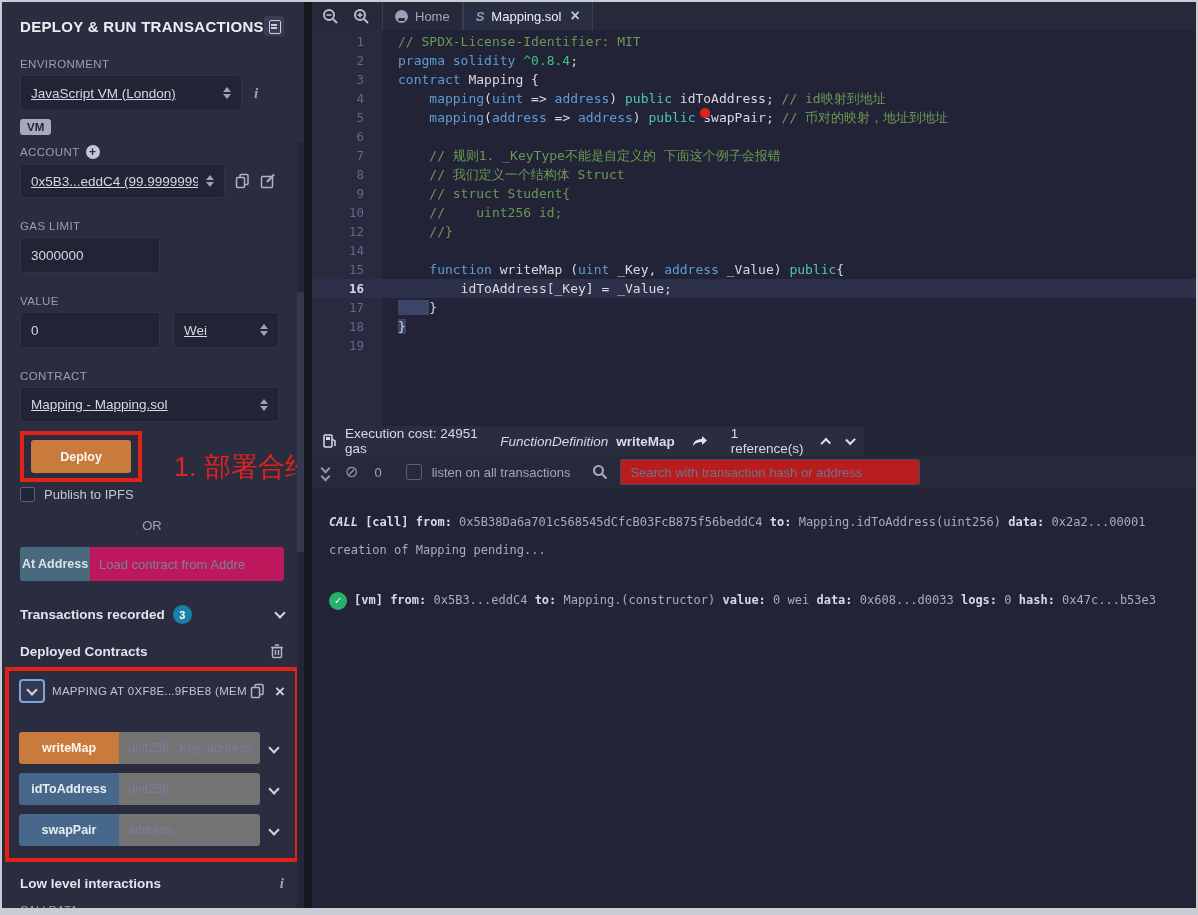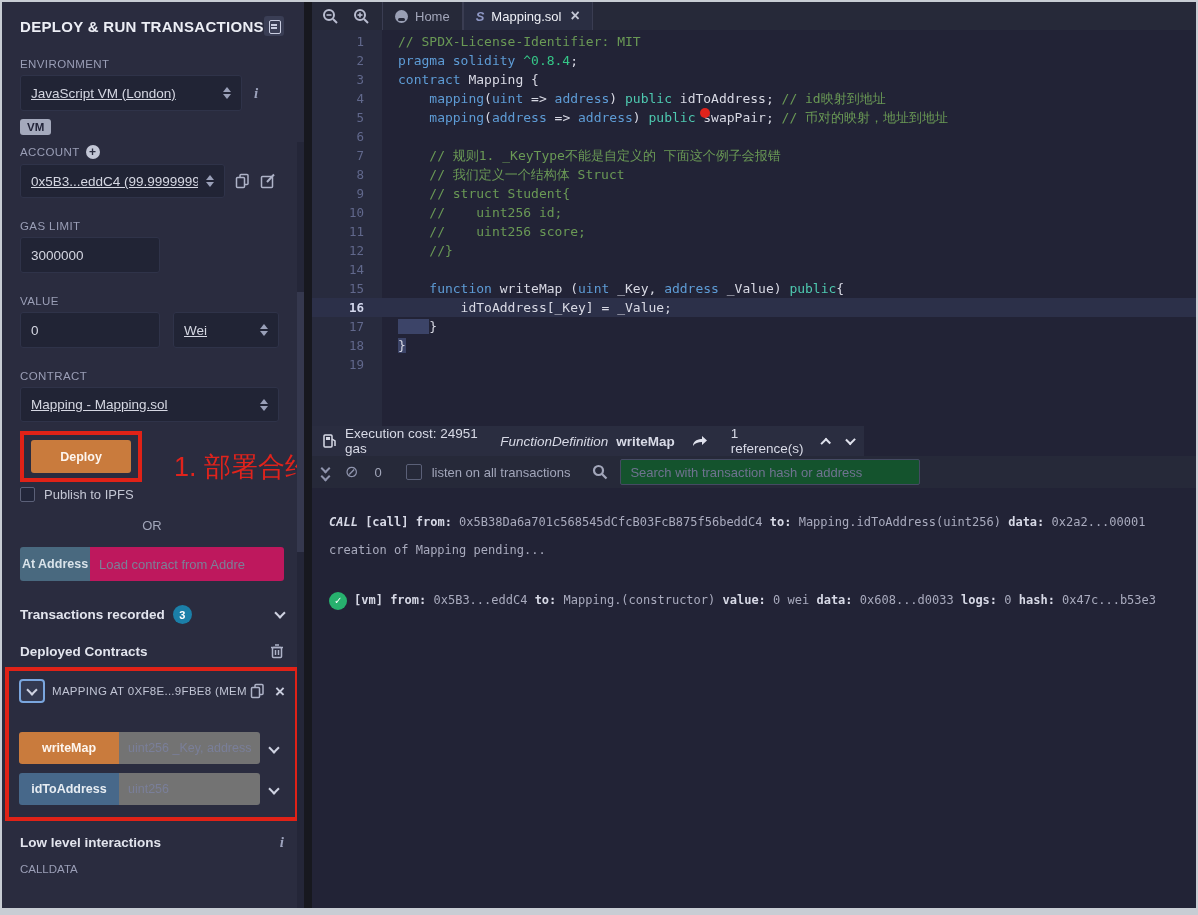--- a/index.html
+++ b/index.html
@@ -108,21 +108,21 @@
   .chev-dn { transform:rotate(45deg); margin:-2px 0 0 8px; }
   
   .term-toolbar { height:32px; flex:0 0 32px; background:#262939; display:flex; align-items:center; padding-left:10px; color:#a2a6ba; }
   .dblchev { display:flex; flex-direction:column; gap:1px; cursor:pointer; margin-right:16px; }
   .dblchev i { width:7px; height:7px; border-right:2px solid #8f94ad; border-bottom:2px solid #8f94ad; transform:rotate(45deg); display:block; }
   .ban-icon { font-size:16px; color:#8f94ad; margin-right:16px; cursor:pointer; line-height:1; }
   .zero-count { font-size:13px; margin-right:24px; }
   .listen-cb { width:16px; height:16px; border:1px solid #5b6078; border-radius:2px; background:transparent; margin-right:10px; cursor:pointer; }
   .listen-label { font-size:13px; margin-right:22px; }
   .search-wrap { display:flex; align-items:center; }
-  .search-input { width:300px; height:26px; background:#14532d; border:1px solid #454a63; border-radius:2px; margin-left:12px; padding:0 9px; color:#c9cdde; font-size:13px; outline:none; font-family:"Liberation Sans",sans-serif; }
+  .search-input { width:300px; height:26px; background:#b91c1c; border:1px solid #454a63; border-radius:2px; margin-left:12px; padding:0 9px; color:#c9cdde; font-size:13px; outline:none; font-family:"Liberation Sans",sans-serif; }
   .search-input::placeholder { color:#6f7390; }
   
   .term-logs { flex:1; background:#222336; font-family:"DejaVu Sans Mono",monospace; font-size:12px; color:#a9abbe; padding:24px 10px 0 17px; overflow:hidden; }
   .log-row { margin-bottom:8px; line-height:20px; white-space:nowrap; }
   .log-row.gap { margin-top:30px; }
   .tk-lab { font-weight:700; color:#d7d9e6; }
   .tk-itb { font-style:italic; font-weight:700; color:#d7d9e6; }
   .check-circle { display:inline-flex; width:18px; height:18px; border-radius:50%; background:#27b16e; color:#fff; font-size:11px; align-items:center; justify-content:center; margin-right:7px; vertical-align:middle; }
 </style>
 </head>
@@ -260,20 +260,25 @@
             <div class="fn-row">
               <button class="btn fn-btn btn-orange">writeMap</button>
               <input class="fn-input" placeholder="uint256 _Key, address" style="">
               <span class="chev"></span>
             </div>
             <div class="fn-row">
               <button class="btn fn-btn fn-blue">idToAddress</button>
               <input class="fn-input" placeholder="uint256" style="">
               <span class="chev"></span>
             </div>
+            <div class="fn-row">
+              <button class="btn fn-btn fn-blue">swapPair</button>
+              <input class="fn-input" placeholder="address" style="">
+              <span class="chev"></span>
+            </div>
           </div>
       </div>
 
       <div class="lowlevel-row">
         <span class="section-title">Low level interactions</span>
         <span class="info-i">i</span>
       </div>
       <div class="calldata-label">CALLDATA</div>
       
     </div>
@@ -322,21 +327,20 @@
           <div class="cl"><span class="ln">1</span><span class="ct"><span class="tk-com">// SPDX-License-Identifier: MIT</span></span></div>
           <div class="cl"><span class="ln">2</span><span class="ct"><span class="tk-kw">pragma solidity </span><span class="tk-ver">^0.8.4</span><span>;</span></span></div>
           <div class="cl"><span class="ln">3</span><span class="ct"><span class="tk-kw">contract</span><span> Mapping {</span></span></div>
           <div class="cl"><span class="ln">4</span><span class="ct"><span>    </span><span class="tk-kw">mapping</span><span>(</span><span class="tk-kw">uint</span><span> =&gt; </span><span class="tk-kw">address</span><span>) </span><span class="tk-grn">public</span><span> idToAddress; </span><span class="tk-com">// id映射到地址</span></span></div>
           <div class="cl"><span class="ln">5</span><span class="ct"><span>    </span><span class="tk-kw">mapping</span><span>(</span><span class="tk-kw">address</span><span> =&gt; </span><span class="tk-kw">address</span><span>) </span><span class="tk-grn">public</span><span> </span><span class="tk-reddot"></span><span>swapPair; </span><span class="tk-com">// 币对的映射，地址到地址</span></span></div>
           <div class="cl"><span class="ln">6</span><span class="ct"></span></div>
           <div class="cl"><span class="ln">7</span><span class="ct"><span>    </span><span class="tk-com">// 规则1. _KeyType不能是自定义的 下面这个例子会报错</span></span></div>
           <div class="cl"><span class="ln">8</span><span class="ct"><span>    </span><span class="tk-com">// 我们定义一个结构体 Struct</span></span></div>
           <div class="cl"><span class="ln">9</span><span class="ct"><span>    </span><span class="tk-com">// struct Student{</span></span></div>
           <div class="cl"><span class="ln">10</span><span class="ct"><span>    </span><span class="tk-com">//    uint256 id;</span></span></div>
-          <div class="cl"><span class="ln">11</span><span class="ct"><span>    </span><span class="tk-com">//    uint256 score;</span></span></div>
           <div class="cl"><span class="ln">12</span><span class="ct"><span>    </span><span class="tk-com">//}</span></span></div>
           <div class="cl"><span class="ln">14</span><span class="ct"></span></div>
           <div class="cl"><span class="ln">15</span><span class="ct"><span>    </span><span class="tk-kw">function</span><span> writeMap (</span><span class="tk-kw">uint</span><span> _Key, </span><span class="tk-kw">address</span><span> _Value) </span><span class="tk-grn">public</span><span>{</span></span></div>
           <div class="cl active"><span class="ln">16</span><span class="ct"><span>        idToAddress[_Key] = _Value;</span></span></div>
           <div class="cl"><span class="ln">17</span><span class="ct"><span class="tk-sel">    </span><span>}</span></span></div>
           <div class="cl"><span class="ln">18</span><span class="ct"><span class="tk-sel">}</span></span></div>
           <div class="cl"><span class="ln">19</span><span class="ct"></span></div>
         </div>
 
     </div>

